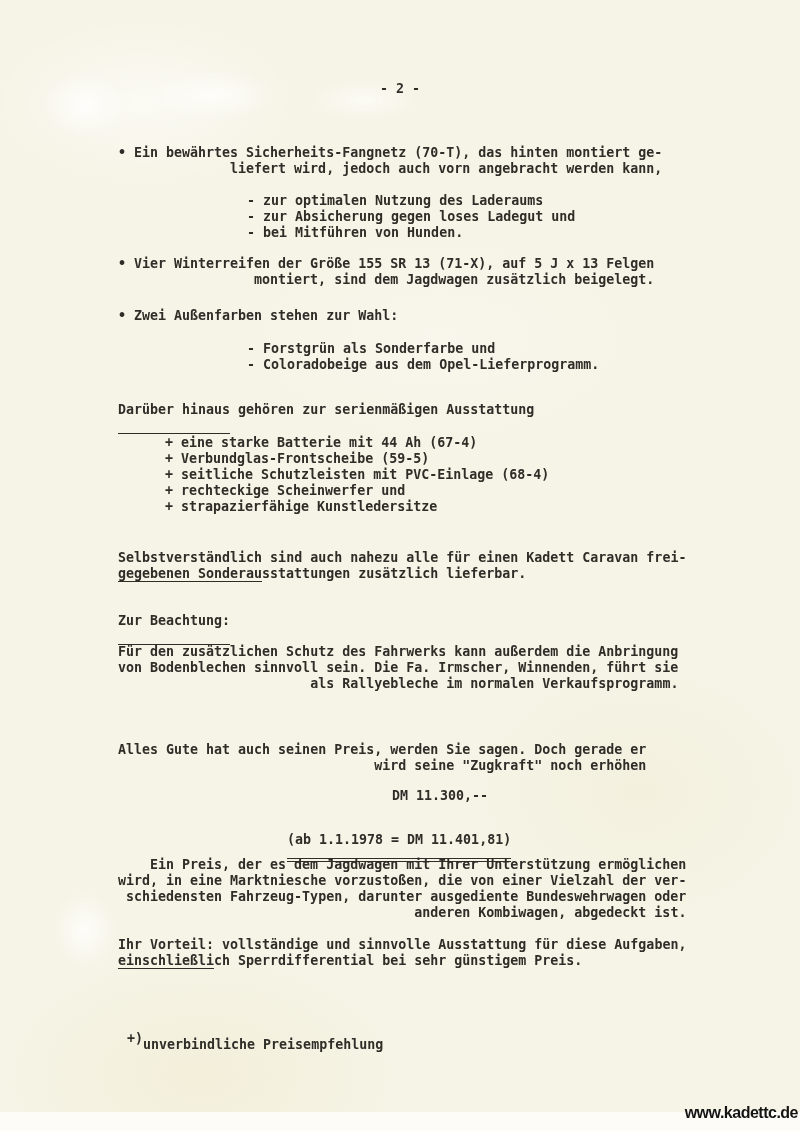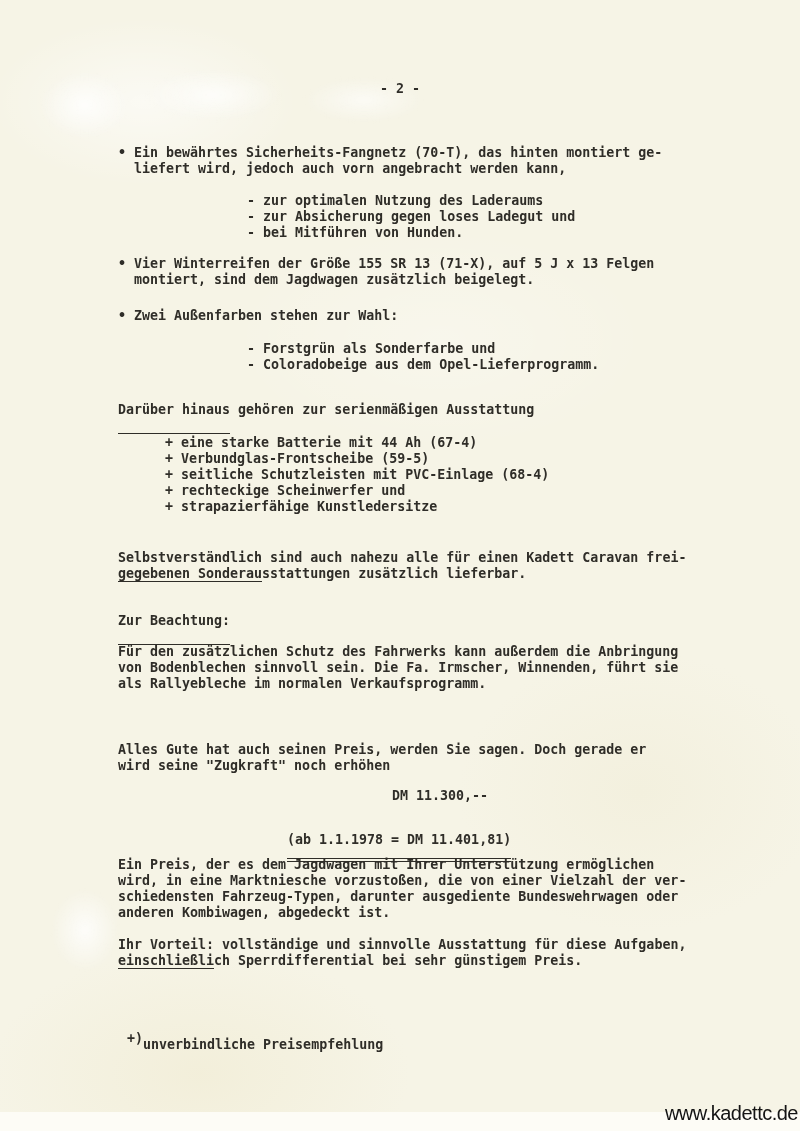--- a/index.html
+++ b/index.html
@@ -18,21 +18,21 @@
   
   .page::before{
     content:"";position:absolute;inset:0;pointer-events:none;
     background:
       radial-gradient(220px 120px at 18% 9%, rgba(255,255,255,.55), rgba(255,255,255,0) 70%),
       radial-gradient(300px 160px at 55% 30%, rgba(255,255,255,.25), rgba(255,255,255,0) 70%),
       radial-gradient(260px 200px at 80% 70%, rgba(240,236,214,.5), rgba(255,255,255,0) 70%),
       radial-gradient(300px 180px at 25% 95%, rgba(240,235,210,.6), rgba(255,255,255,0) 70%);
   }
   .abs{position:absolute;}
-  .pre{white-space:pre-line;}
+  .pre{white-space:pre-line;text-align:right;}
   .ul{border-bottom:1px solid currentColor;padding-bottom:16px;}
   .bullet{display:flex;}
   .bullet .marker{width:16px;flex:0 0 16px;}
   .dash-list div, .plus-list div{height:16px;}
   
   .page-number{top:81px;left:0;width:800px;text-align:center;}
   .b1{top:145px;left:118px;}
   .sub1{top:193px;left:247px;}
   .b2{top:256px;left:118px;}
   .b3{top:308px;left:118px;}
@@ -45,21 +45,21 @@
   .price-intro{top:742px;left:118px;}
   .price-amt{top:788px;left:349px;margin-left:43px;}
   .price-78{top:832px;left:287px;border-bottom:4px double #2f2d28;padding-bottom:10px;}
   .closing{top:857px;left:118px;}
   .advantage{top:937px;left:118px;width:580px;}
   .footnote{top:1037px;left:127px;}
   .footnote .fn-marker{position:relative;top:-6px;}
   .watermark{
     top:1102px;right:2px;
     font-family:"Liberation Sans", sans-serif;
-    font-weight:400;font-size:20px;line-height:22px;
+    font-weight:700;font-size:16px;line-height:22px;
     letter-spacing:-0.5px;
   }
   .bottom-strip{left:0;top:1112px;width:800px;height:19px;background:#fdfcf6;}
   
   .ghost{pointer-events:none;filter:blur(2px);}
   .ghost-top{
     top:50px;left:20px;width:430px;height:100px;
     background:
       radial-gradient(60px 45px at 15% 55%, rgba(255,255,255,.8), rgba(255,255,255,0) 75%),
       radial-gradient(90px 35px at 45% 45%, rgba(255,255,255,.7), rgba(255,255,255,0) 75%),

